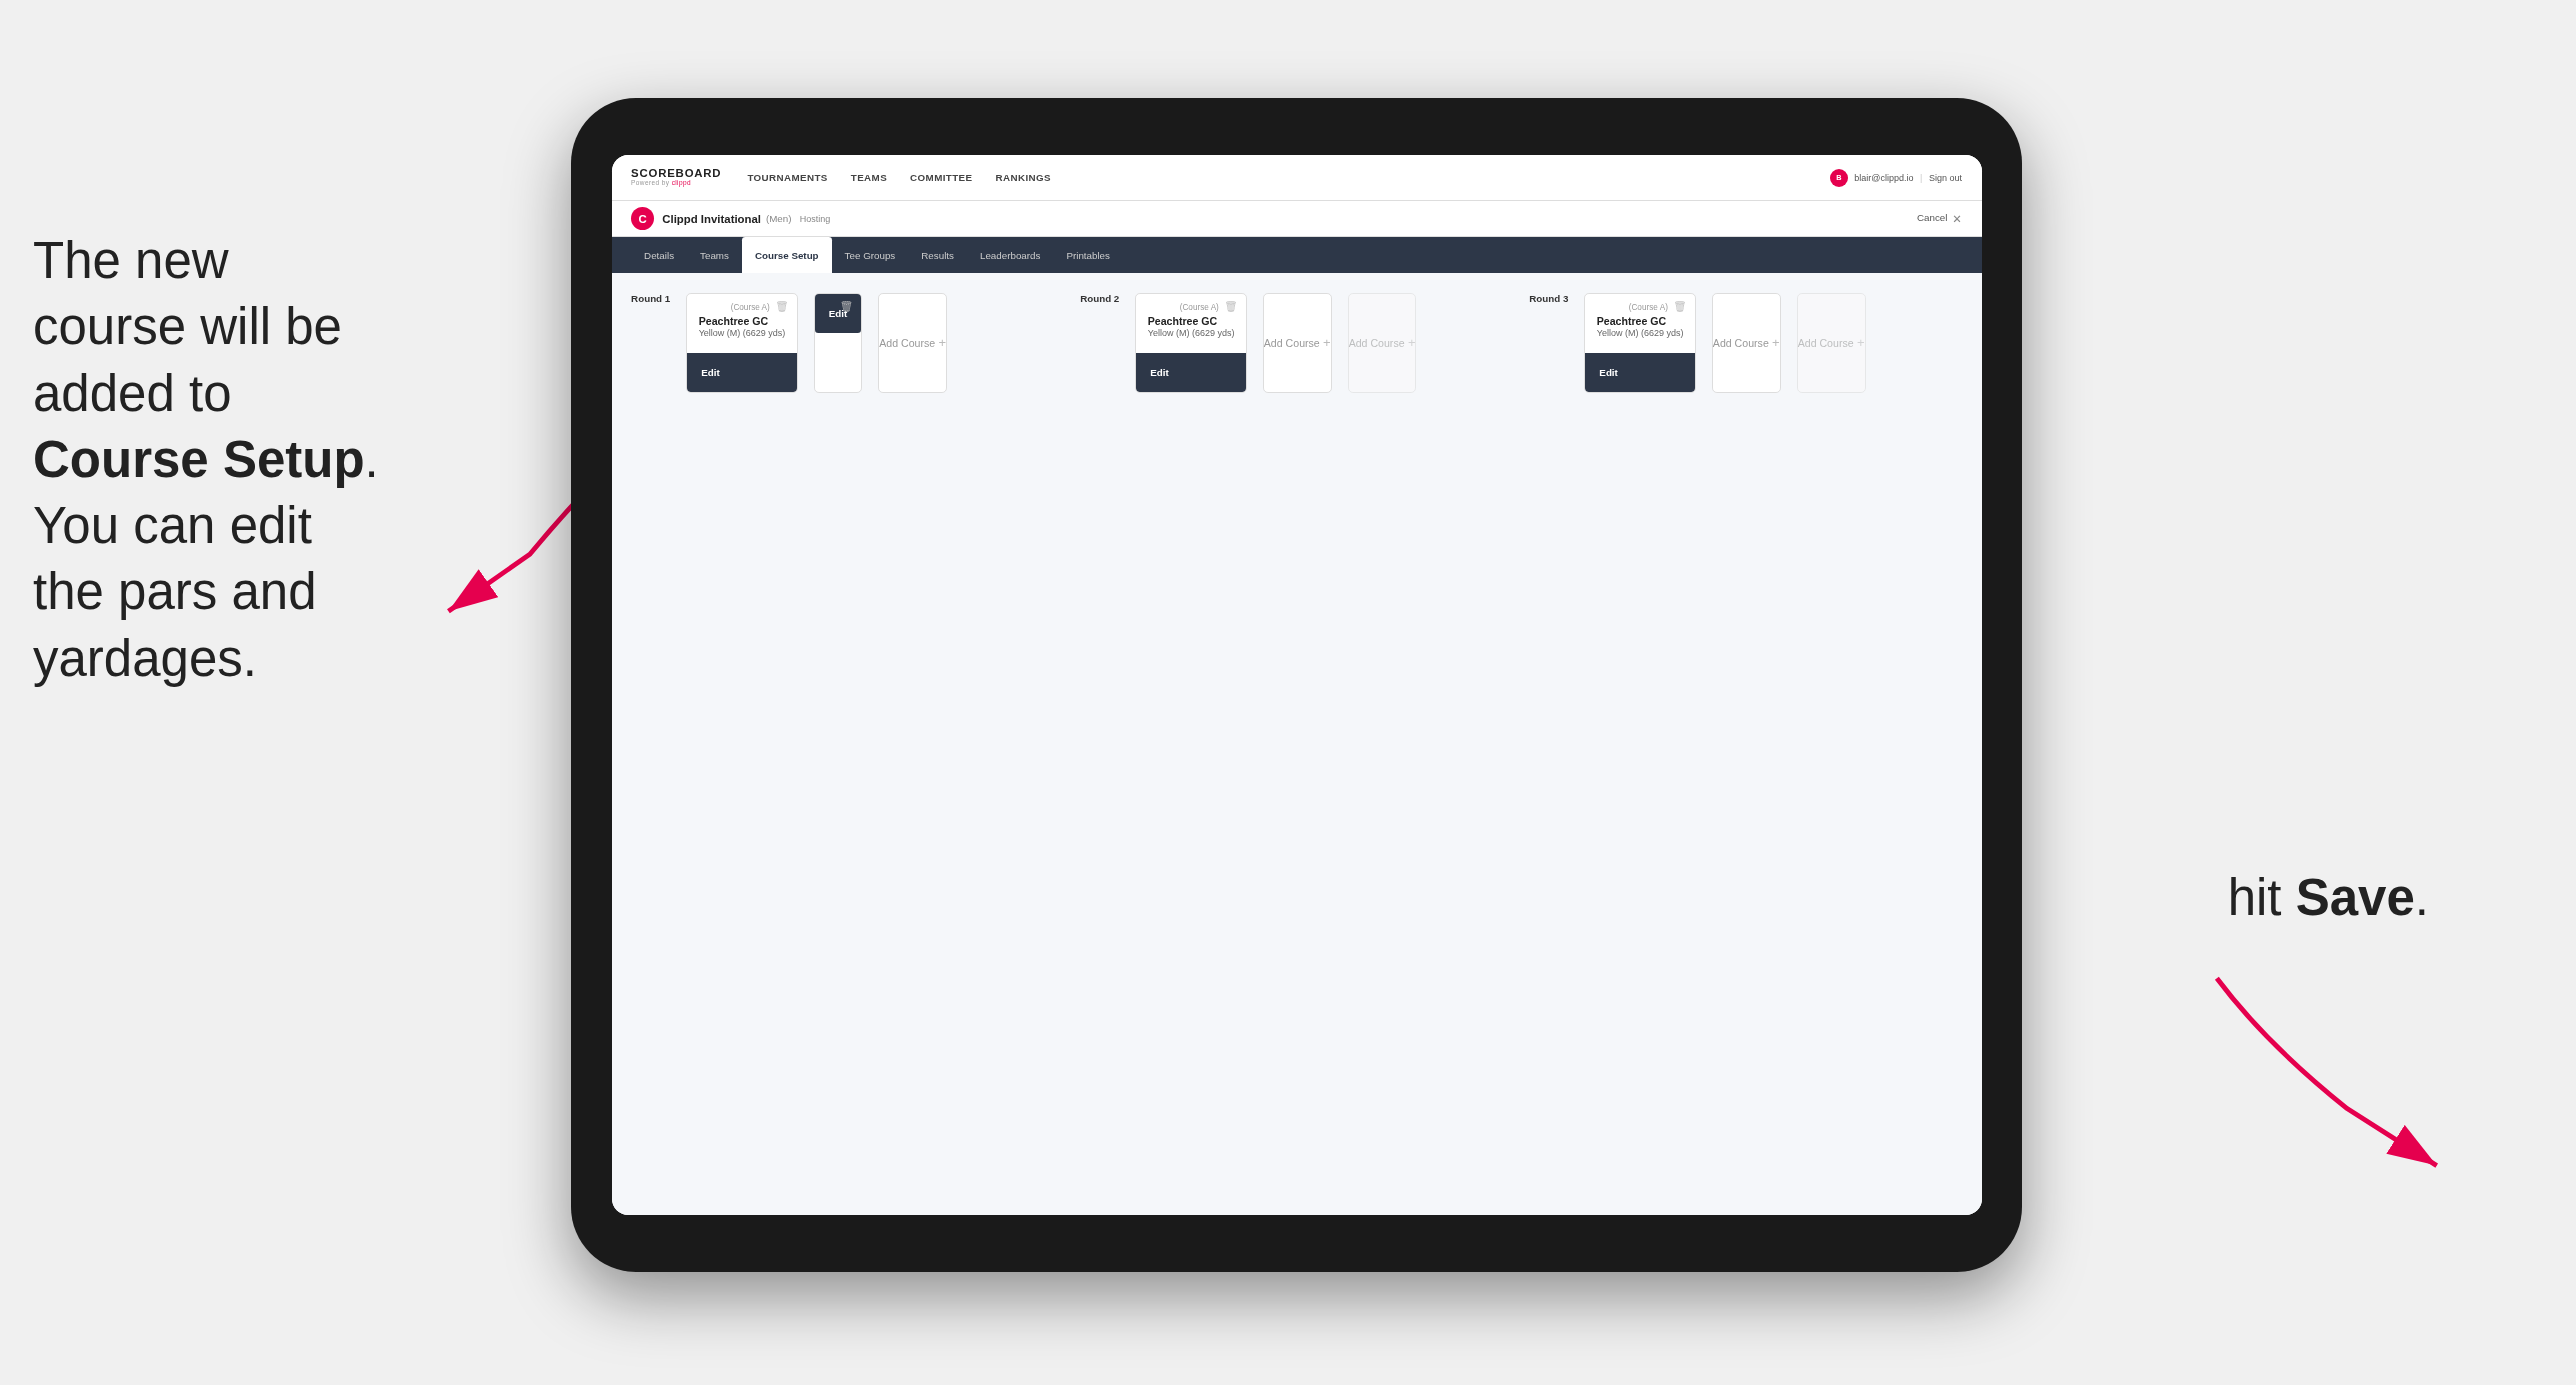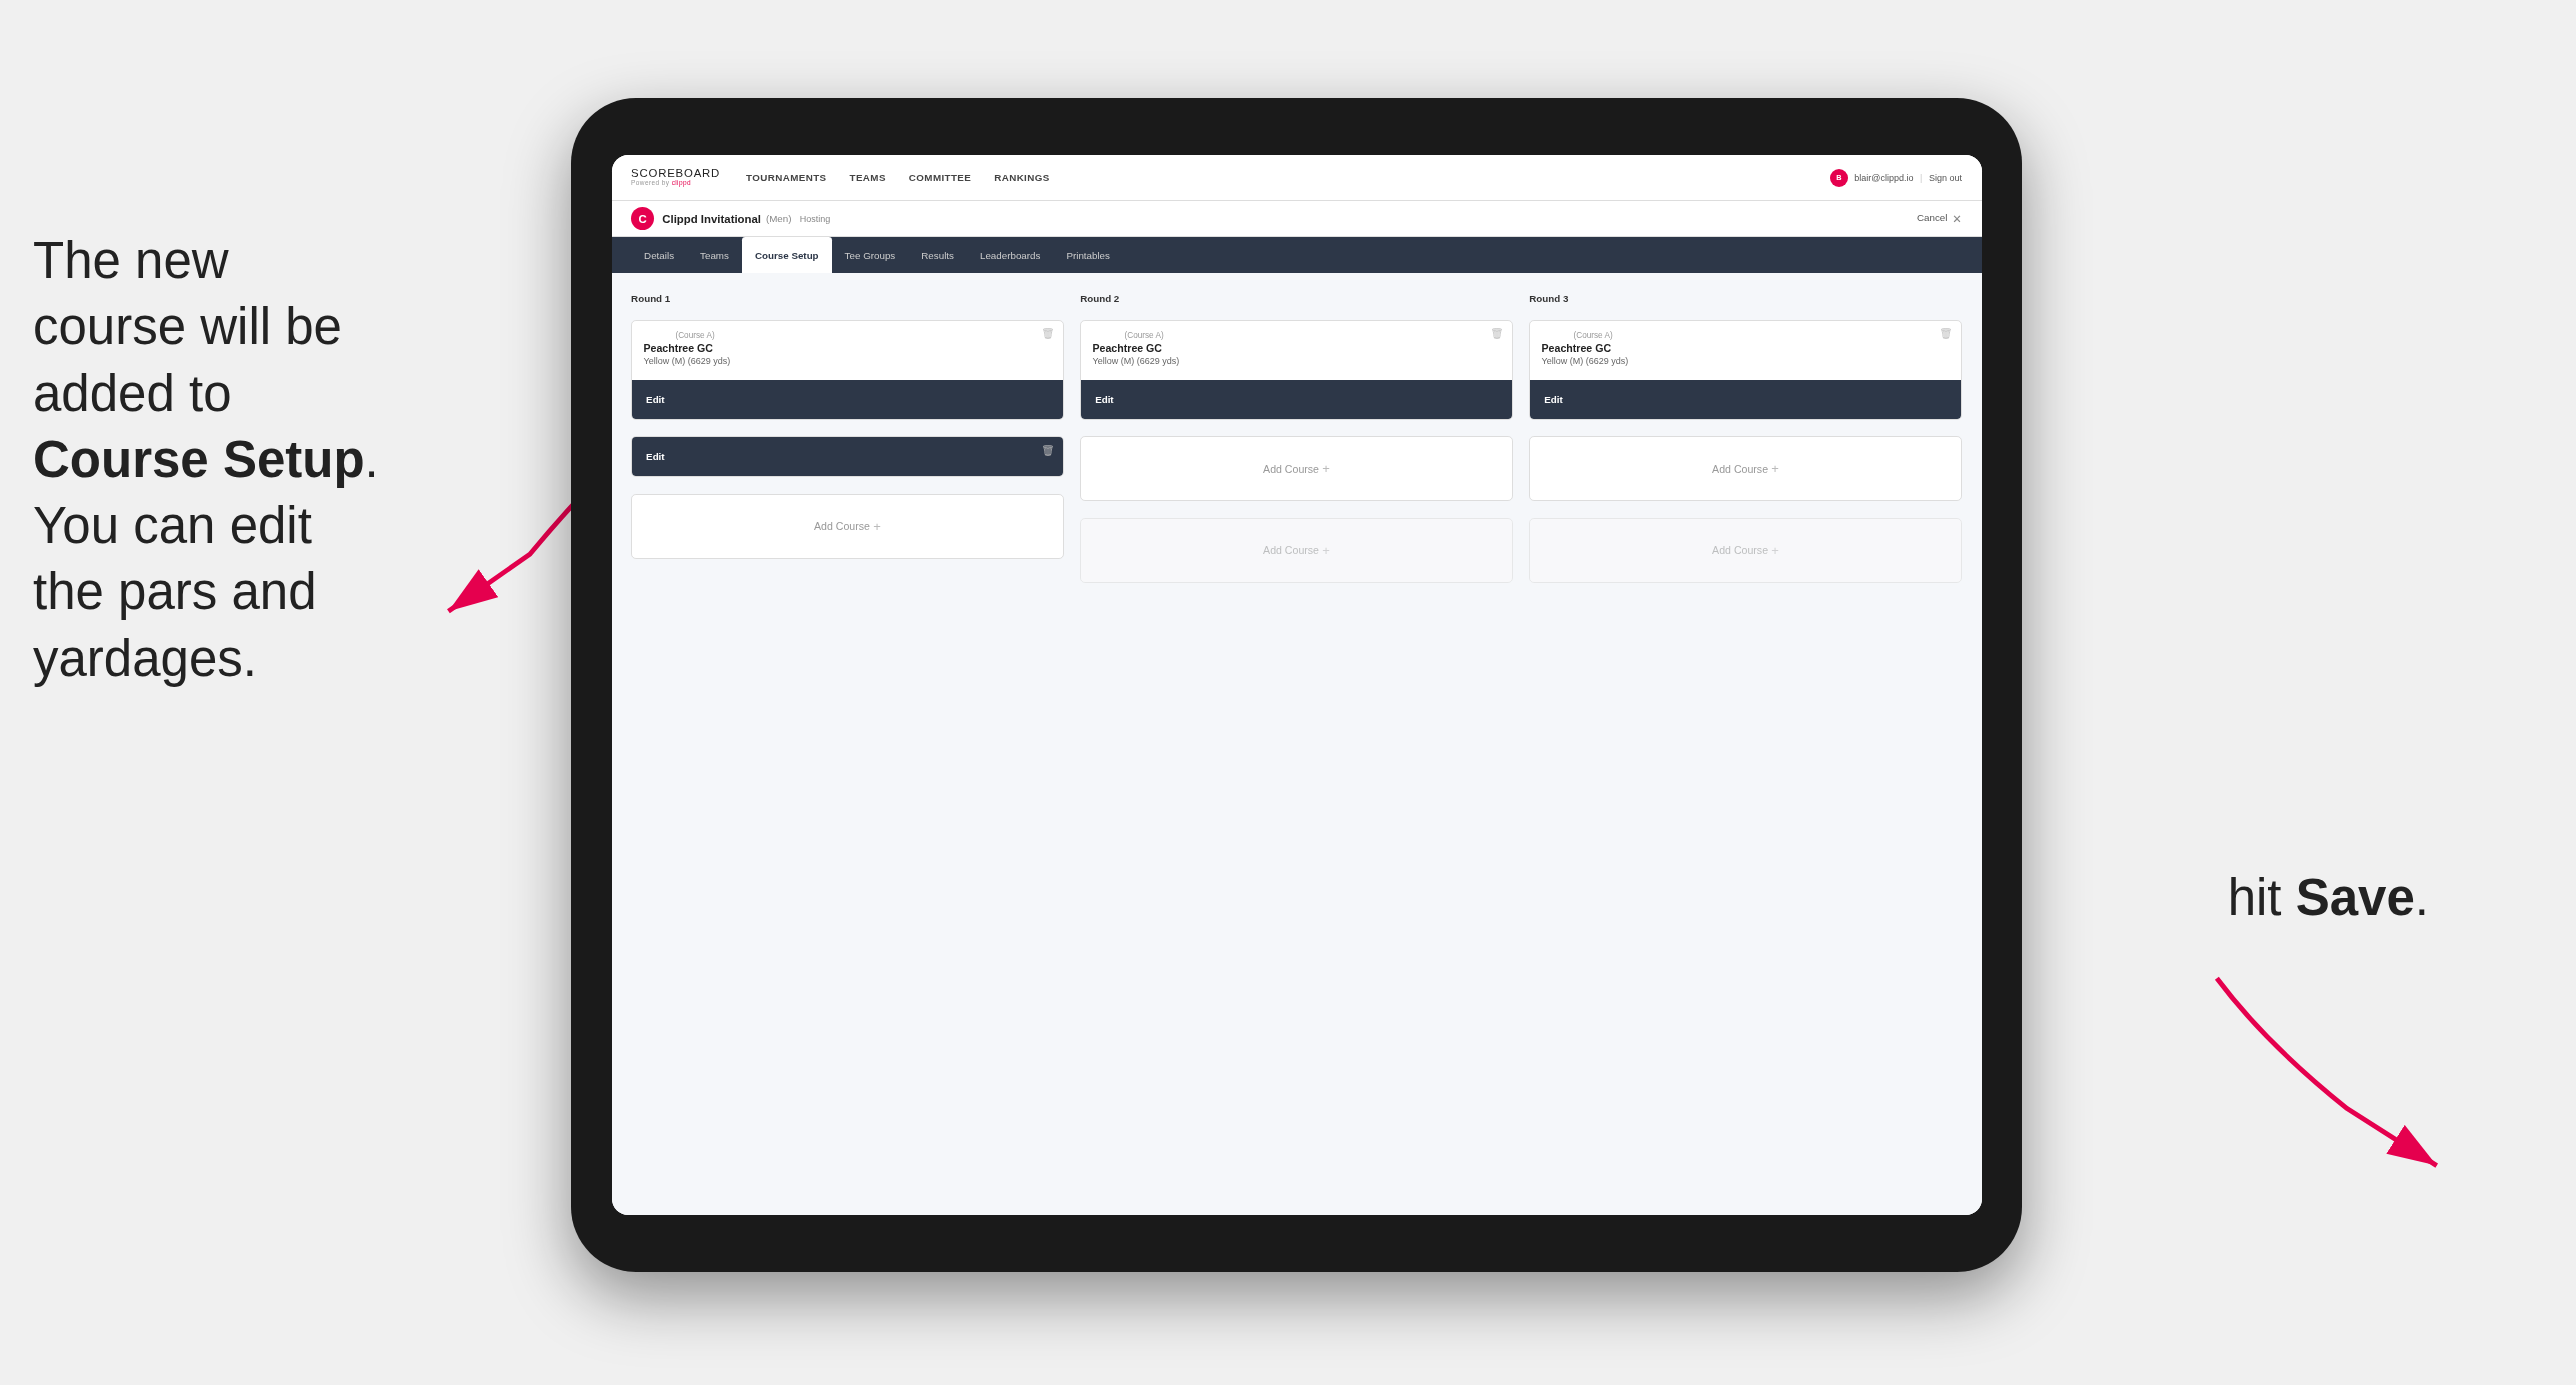--- a/index.html
+++ b/index.html
@@ -73,21 +73,21 @@
       flex-shrink: 0;
     }
 
     .scoreboard-logo {
       display: flex;
       flex-direction: column;
       margin-right: 26px;
     }
     .scoreboard-logo .logo-title {
       font-size: 11.4px;
-      font-weight: 400;
+      font-weight: 700;
       letter-spacing: 0.8px;
       color: #222;
       line-height: 1;
       text-align: right;
     }
     .scoreboard-logo .logo-sub {
       font-size: 6.5px;
       color: #999;
       letter-spacing: 0.4px;
       line-height: 1.2;
@@ -229,22 +229,22 @@
     }
 
     .rounds-grid {
       display: grid;
       grid-template-columns: repeat(3, 1fr);
       gap: 16.3px;
     }
 
     .round-column {
       display: flex;
-      flex-direction: column;
-      gap: 8px;
+      flex-direction: row;
+      gap: 16px;
     }
 
     .round-label {
       font-size: 9.8px;
       font-weight: 700;
       color: #333;
       margin-bottom: 8.2px;
       text-transform: none;
     }
 

